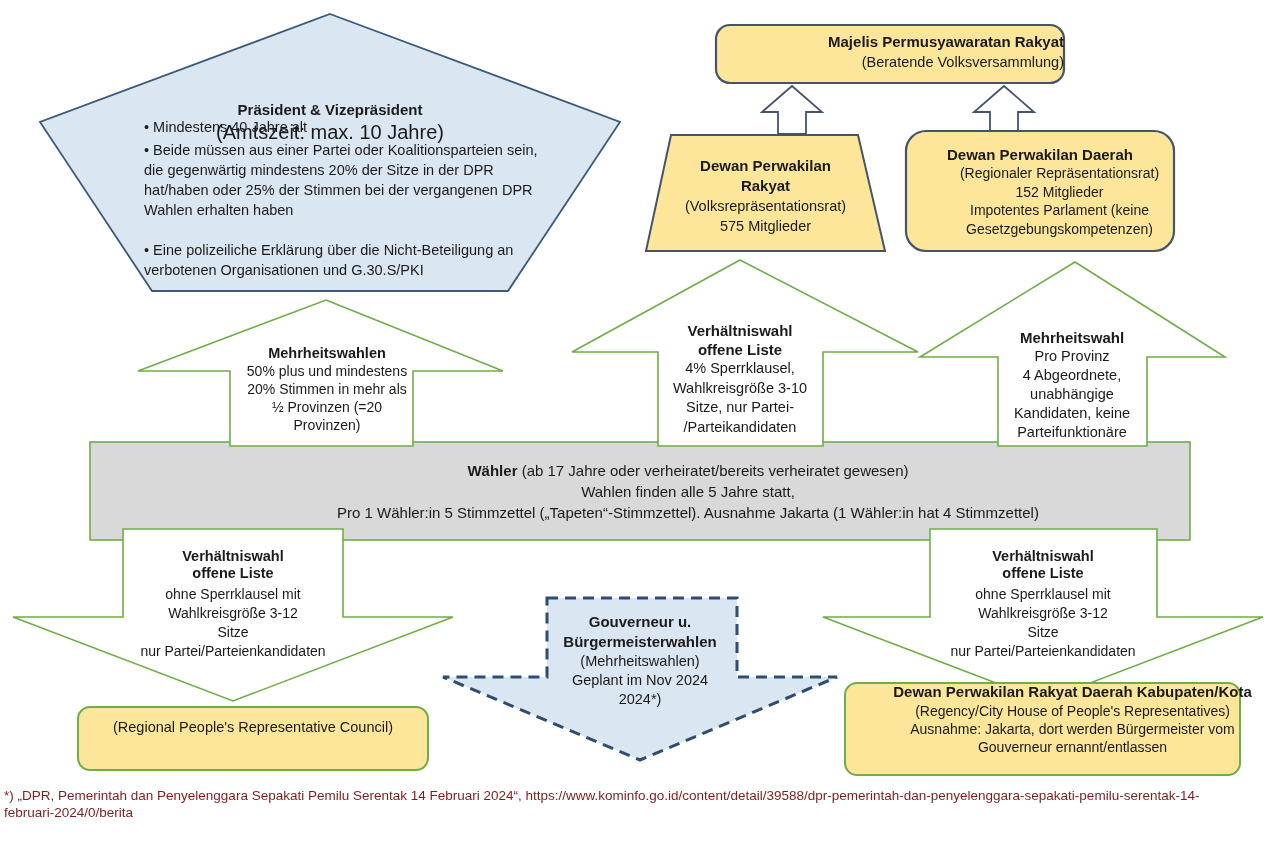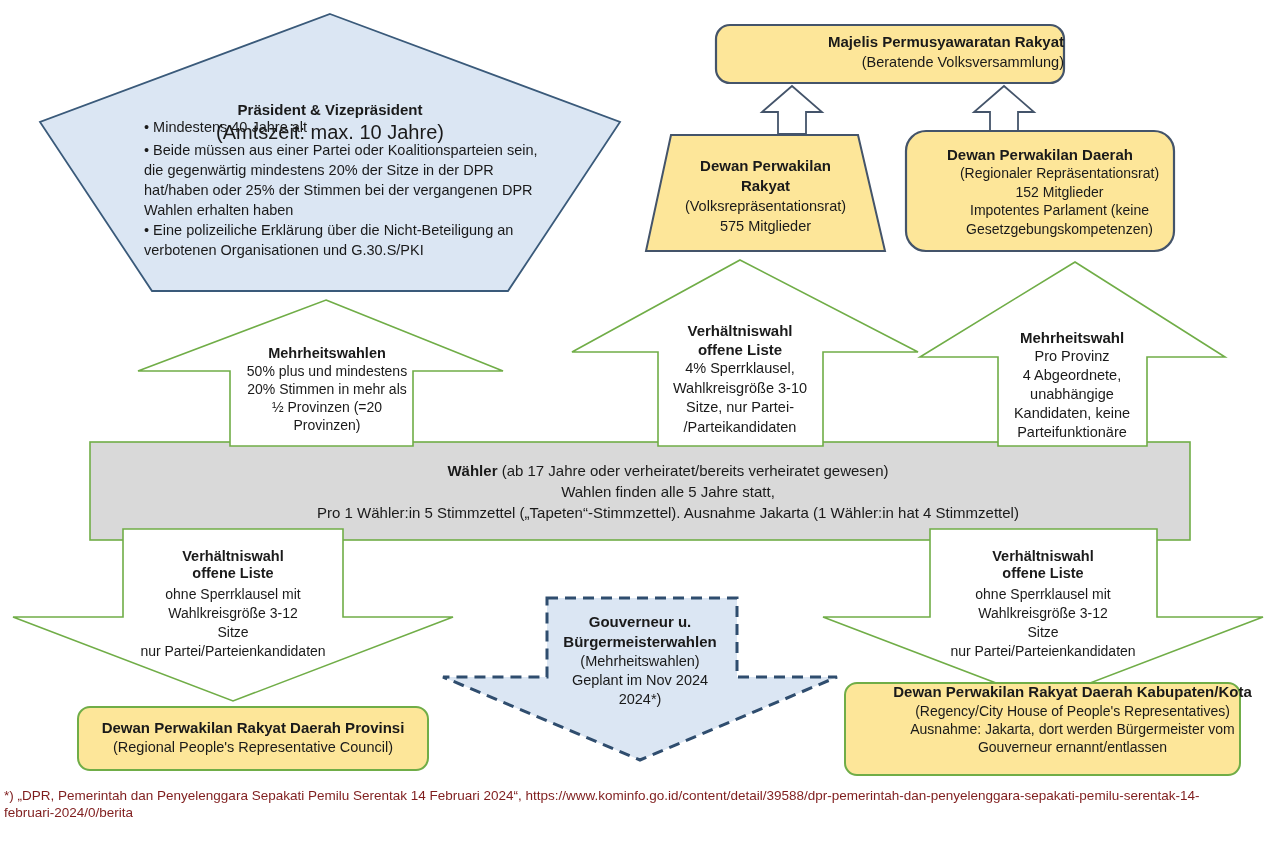--- a/index.html
+++ b/index.html
@@ -7,21 +7,21 @@
     position:relative; width:1280px; height:862px; background:#ffffff;
     font-family:"Liberation Sans", sans-serif; color:#1a1a1a; overflow:hidden;
   }
   svg{position:absolute; left:0; top:0;}
   .txt{position:absolute; text-align:center; line-height:20px; font-size:14.5px;}
   .pre{white-space:pre-line;}
   .b{font-weight:bold;}
   .pent-title{font-size:15px; line-height:20px;margin-top:25px;}
   .bullets{text-align:left; font-size:14.5px; line-height:20px;}
   .bullets .bl2{margin-top:3px;}
-  .bullets .bl3{margin-top:0;}
+  .bullets .bl3{margin-top:20px;}
   .small-lh18{line-height:18px; font-size:14px;}
   .lh19{line-height:19px; font-size:14.5px;}
   .lh185{line-height:18.5px; font-size:14px;padding-left:39px;}
   .band-line{line-height:21px; font-size:15px;}
   .foot{position:absolute; text-align:left; font-size:13.5px; line-height:17px; color:#7f1d1d;}
 </style>
 </head>
 <body>
 
 <div class="canvas">
@@ -105,21 +105,21 @@
 
   <div class="txt" style="left:957px; top:328px; width:230px;">
     <div class="b" style="font-size:15px; line-height:19px;">Mehrheitswahl</div>
     <div class="pre lh19">Pro Provinz
 4 Abgeordnete,
 unabhängige
 Kandidaten, keine
 Parteifunktionäre</div>
   </div>
 
-  <div class="txt" style="left:90px; top:460px; width:1156px;">
+  <div class="txt" style="left:90px; top:460px; width:1156px;padding-left:20px;">
     <div class="band-line"><span class="b">Wähler</span><span> (ab 17 Jahre oder verheiratet/bereits verheiratet gewesen)</span></div>
     <div class="band-line">Wahlen finden alle 5 Jahre statt,</div>
     <div class="band-line">Pro 1 Wähler:in 5 Stimmzettel („Tapeten“-Stimmzettel). Ausnahme Jakarta (1 Wähler:in hat 4 Stimmzettel)</div>
   </div>
 
   <div class="txt" style="left:93px; top:548px; width:280px;">
     <div class="b pre" style="font-size:14.5px; line-height:17px;">Verhältniswahl
 offene Liste</div>
     <div class="pre" style="font-size:14px; line-height:19px; margin-top:3px;">ohne Sperrklausel mit
 Wahlkreisgröße 3-12
@@ -138,21 +138,20 @@
   <div class="txt" style="left:903px; top:548px; width:280px;">
     <div class="b pre" style="font-size:14.5px; line-height:17px;">Verhältniswahl
 offene Liste</div>
     <div class="pre" style="font-size:14px; line-height:19px; margin-top:3px;">ohne Sperrklausel mit
 Wahlkreisgröße 3-12
 Sitze
 nur Partei/Parteienkandidaten</div>
   </div>
 
   <div class="txt" style="left:78px; top:718px; width:350px;">
-    <div class="b" style="font-size:15px;">Dewan Perwakilan Rakyat Daerah Provinsi</div>
     <div style="font-size:14.5px; line-height:19px;">(Regional People's Representative Council)</div>
   </div>
 
   <div class="txt" style="left:845px; top:682px; width:455px;">
     <div class="b" style="font-size:15px;">Dewan Perwakilan Rakyat Daerah Kabupaten/Kota</div>
     <div class="pre" style="font-size:14px; line-height:18px;">(Regency/City House of People's Representatives)
 Ausnahme: Jakarta, dort werden Bürgermeister vom
 Gouverneur ernannt/entlassen</div>
   </div>
 

